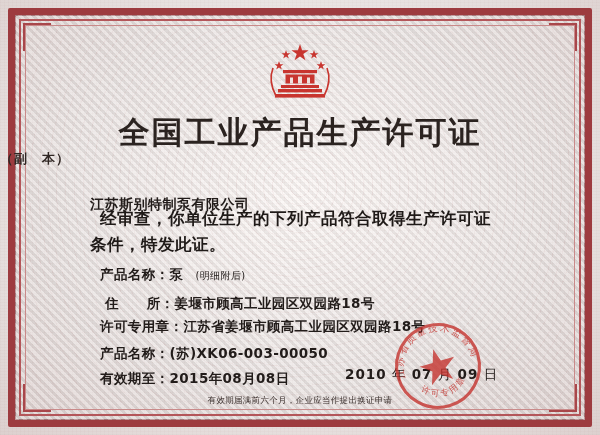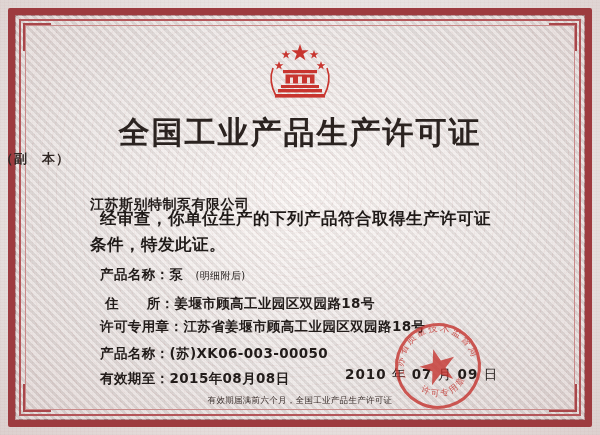--- a/index.html
+++ b/index.html
@@ -298,15 +298,15 @@
       <polygon fill="#c4302b" points="50,31 54.6,45.2 69.5,45.2 57.4,54 62,68.2 50,59.4 38,68.2 42.6,54 30.5,45.2 45.4,45.2"></polygon>
       <text font-family="'DejaVu Sans',sans-serif" font-size="10.5" fill="#c4302b" letter-spacing="2">
         <textPath href="#sealTopArc" startOffset="50%" text-anchor="middle">江苏省质量技术监督局</textPath>
       </text>
       <text font-family="'DejaVu Sans',sans-serif" font-size="9.5" fill="#c4302b" letter-spacing="2">
         <textPath href="#sealBotArc" startOffset="50%" text-anchor="middle">许可专用章</textPath>
       </text>
     </svg>
   </div>
 
-  <div class="footnote">有效期届满前六个月，全国工业产品生产许可证</div>
+  <div class="footnote">有效期届满前六个月，企业应当作提出换证申请</div>
 
 </div>
 
 </body></html>

